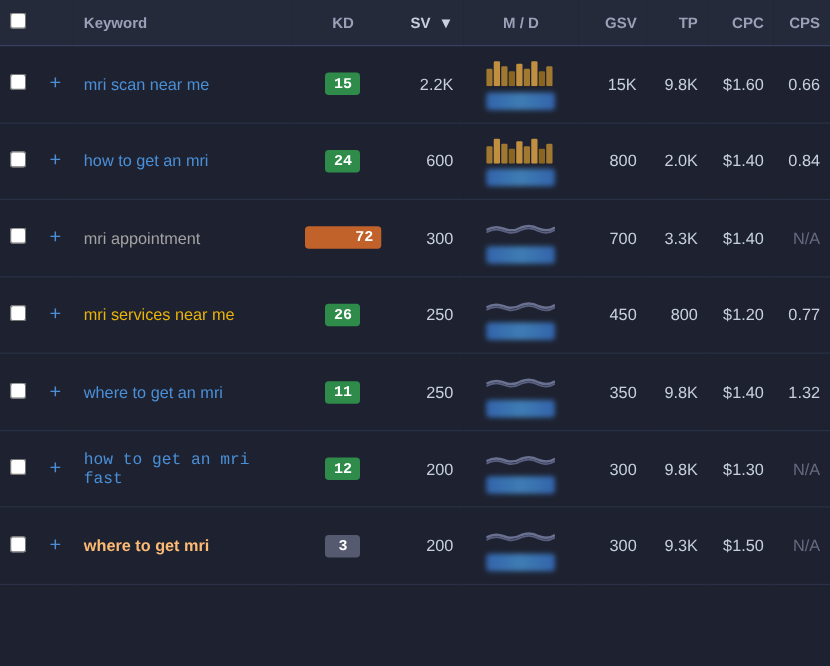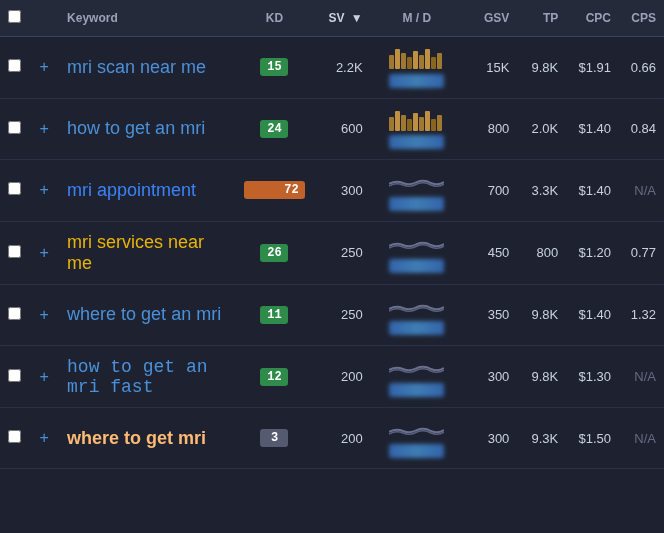--- a/index.html
+++ b/index.html
@@ -33,21 +33,21 @@
     tbody tr {
       border-bottom: 1px solid #2a3045;
       background: #1e2230;
     }
     td {
       padding: 10px 8px;
       vertical-align: middle;
     }
     td.center { text-align: center; }
     td.right { text-align: right; }
-    .keyword-col { width: 160px; color: #4a90d9; font-size: 18px; }
+    .keyword-col { width: 160px; color: #4a90d9; font-size: 13px; }
     .kd-col { width: 45px; text-align: center; font-family: Liberation Mono, monospace; }
     .sv-col { width: 50px; text-align: right; margin-top: 24px; }
     .md-col { width: 85px; text-align: center; }
     .gsv-col { width: 50px; text-align: right; }
     .tp-col { width: 45px; text-align: right; }
     .cpc-col { width: 45px; text-align: right; }
     .cps-col { width: 40px; text-align: right; }
     .kd-badge {
       display: inline-block;
       border-radius: 3px;
@@ -122,21 +122,21 @@
     <rect x="24" y="4" width="5" height="18" fill="#c09040" rx="1"></rect>
     <rect x="30" y="8" width="5" height="14" fill="#a07830" rx="1"></rect>
     <rect x="36" y="2" width="5" height="20" fill="#c09040" rx="1"></rect>
     <rect x="42" y="10" width="5" height="12" fill="#8a6520" rx="1"></rect>
     <rect x="48" y="6" width="5" height="16" fill="#a07830" rx="1"></rect>
   </svg></span>
       <span class="blur-bar"></span>
     </td>
     <td class="gsv-col right">15K</td>
     <td class="tp-col right">9.8K</td>
-    <td class="cpc-col right">$1.91</td>
+    <td class="cpc-col right">$1.60</td>
     <td class="cps-col right"><span>0.66</span></td>
   </tr>
       <tr>
     <td class="col-check">
       <input type="checkbox" style="">
     </td>
     <td class="col-plus" style="color:#4a90d9;font-size:16px;cursor:pointer;">+</td>
     <td class="keyword-col" style="color:#4a90d9;cursor:pointer;">how to get an mri</td>
     <td class="kd-col center">
       <span class="kd-badge kd-green">24</span>
@@ -159,21 +159,21 @@
     <td class="gsv-col right">800</td>
     <td class="tp-col right">2.0K</td>
     <td class="cpc-col right">$1.40</td>
     <td class="cps-col right"><span>0.84</span></td>
   </tr>
       <tr>
     <td class="col-check">
       <input type="checkbox" style="">
     </td>
     <td class="col-plus" style="color:#4a90d9;font-size:16px;cursor:pointer;">+</td>
-    <td class="keyword-col" style="color:#3b82f6;cursor:pointer;">mri appointment</td>
+    <td class="keyword-col" style="color:#a3a3a3;cursor:pointer;">mri appointment</td>
     <td class="kd-col center">
       <span class="kd-badge kd-orange">72</span>
     </td>
     <td class="sv-col right">300</td>
     <td class="md-col center">
       <span><svg width="55" height="22" viewBox="0 0 55 22">
     <path d="M0 14 Q7 10 14 13 Q21 16 28 12 Q35 9 42 13 Q49 16 55 12" stroke="#6a7090" stroke-width="2" fill="none"></path>
     <path d="M0 16 Q7 12 14 15 Q21 18 28 14 Q35 11 42 15 Q49 18 55 14" stroke="#5a6080" stroke-width="1.5" fill="none"></path>
   </svg></span>
       <span class="blur-bar"></span>

